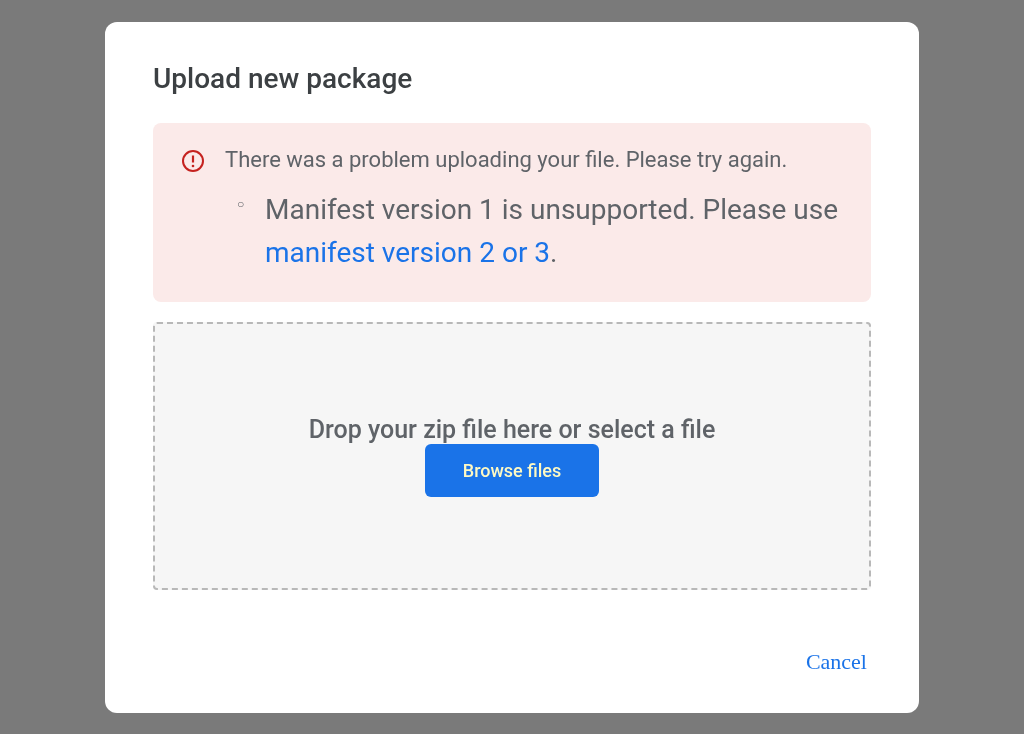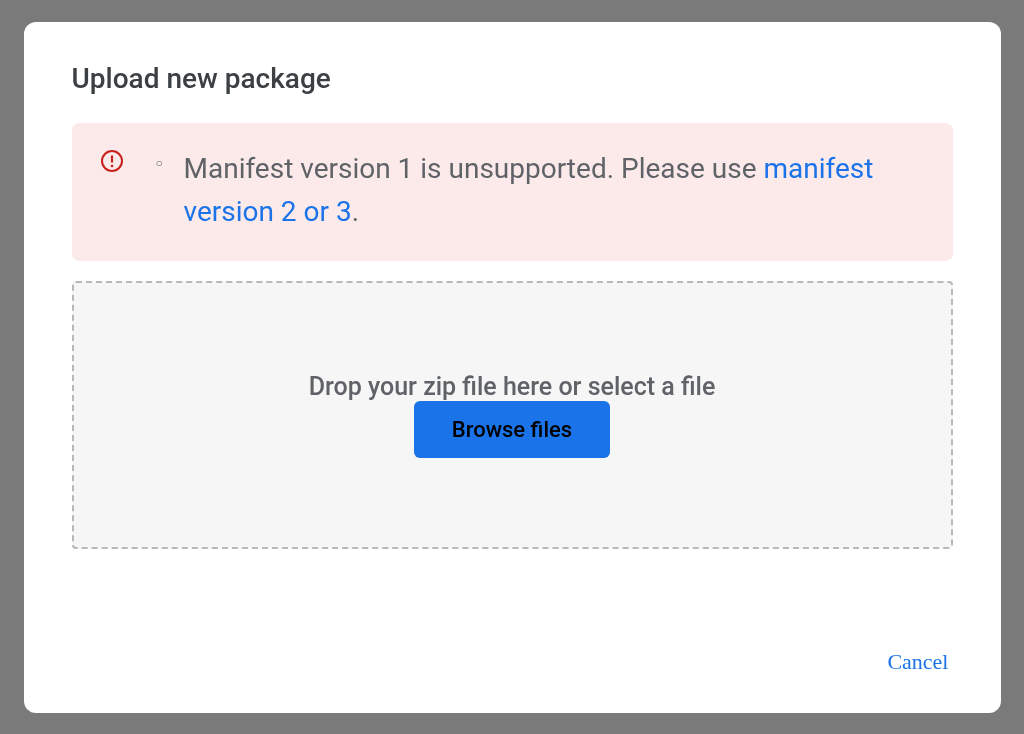--- a/index.html
+++ b/index.html
@@ -15,21 +15,21 @@
       height: 734px;
       display: flex;
       align-items: center;
       justify-content: center;
       overflow: hidden;
     }
     
     .dialog {
       background: #ffffff;
       border-radius: 12px;
-      width: 977px;
+      width: 814px;
       height: 691px;
       padding: 40px 48px 32px 48px;
       display: flex;
       flex-direction: column;
       position: relative;
     }
     
     .dialog-title {
       font-size: 28px;
       font-weight: 500;
@@ -109,25 +109,25 @@
     }
     
     .dropzone-text {
       font-size: 25px;
       font-weight: 500;
       color: #5f6368;
     }
     
     .browse-button {
       background: #1a73e8;
-      color: #000000;
+      color: #fef9c3;
       border: none;
       border-radius: 6px;
       padding: 16px 38px;
-      font-size: 22px;
+      font-size: 18px;
       font-weight: 500;
       font-family: inherit;
       cursor: pointer;
     }
     
     .dialog-actions {
       position: absolute;
       bottom: 30px;
       right: 48px;
     }
@@ -152,20 +152,21 @@
 
   <div class="error-box">
     <div class="error-icon-wrap">
       <svg class="error-icon" viewBox="0 0 24 24" fill="none" stroke="#c5221f" stroke-width="2">
         <circle cx="12" cy="12" r="10"></circle>
         <line x1="12" y1="6.5" x2="12" y2="13.5" stroke-width="2.2"></line>
         <circle cx="12" cy="17" r="1.3" fill="#c5221f" stroke="none"></circle>
       </svg>
     </div>
     <div class="error-content">
+      <div class="error-title">There was a problem uploading your file. Please try again.</div>
       <ul class="error-list">
         <li>
           <span>Manifest version 1 is unsupported. Please use </span><a class="link">manifest version 2 or 3</a><span>.</span>
         </li>
       </ul>
     </div>
   </div>
 
   <div class="dropzone">
     <div class="dropzone-text">Drop your zip file here or select a file</div>

